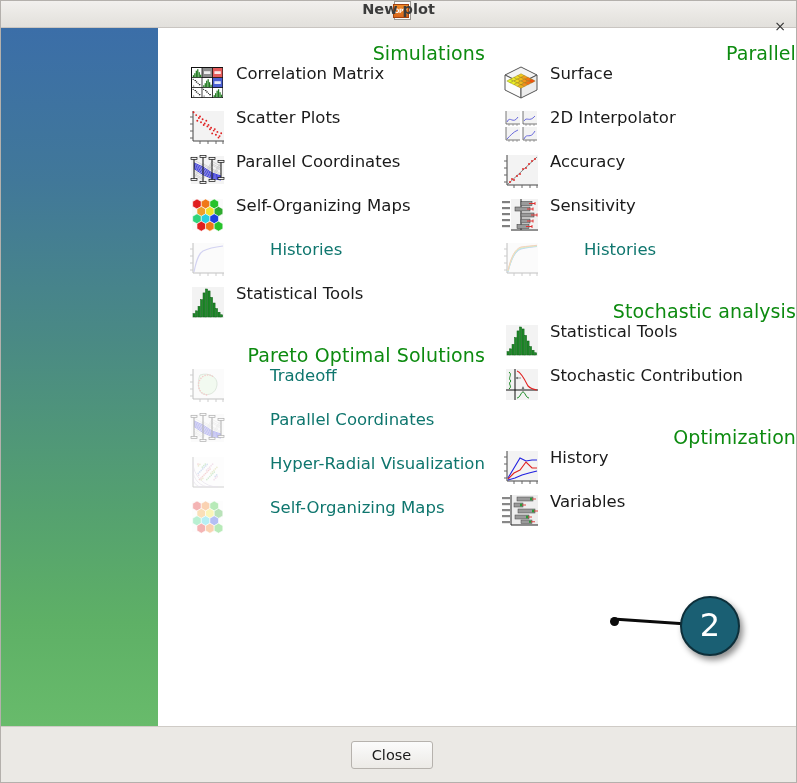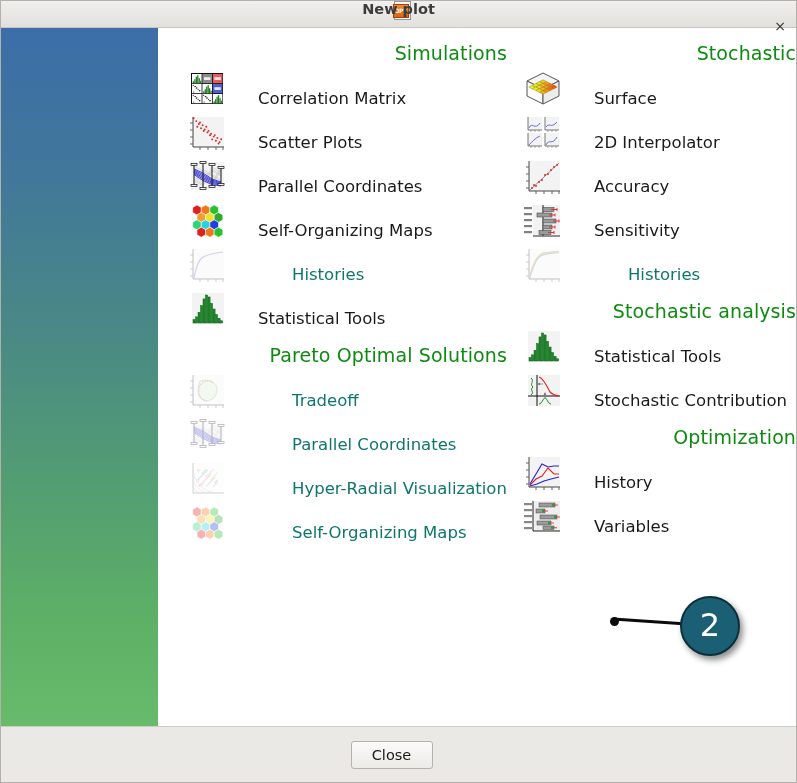--- a/index.html
+++ b/index.html
@@ -108,24 +108,23 @@
   .group-title {
     color: #0d8b10;
     font-size: 19px;
     font-weight: normal;
     letter-spacing: 0.1px;
     text-align: right;
   }
   .group-title.first { margin-top: 6px; }
   .entry {
     display: flex;
-    align-items: flex-end;
+    align-items: flex-start;
     height: 44px;
     margin-left: 2px;
-    gap: 22px;
   }
   .entry .ico {
     width: 40px; height: 38px;
     flex: 0 0 auto;
     position: relative;
     margin-right: 9px;
   }
   .entry .lbl {
     font-size: 16.5px;
     color: #1a1a1a;
@@ -561,21 +560,21 @@
                 <polygon points="31.53,20.30 31.53,25.30 27.20,27.80 22.87,25.30 22.87,20.30 27.20,17.80" fill="#1f3fe0" stroke="#ffffff" stroke-width="0.6" opacity="1"></polygon>
                 <polygon points="18.63,27.70 18.63,32.70 14.30,35.20 9.97,32.70 9.97,27.70 14.30,25.20" fill="#e01f1f" stroke="#ffffff" stroke-width="0.6" opacity="1"></polygon>
                 <polygon points="27.23,27.70 27.23,32.70 22.90,35.20 18.57,32.70 18.57,27.70 22.90,25.20" fill="#f07818" stroke="#ffffff" stroke-width="0.6" opacity="1"></polygon>
                 <polygon points="35.83,27.70 35.83,32.70 31.50,35.20 27.17,32.70 27.17,27.70 31.50,25.20" fill="#27c22b" stroke="#ffffff" stroke-width="0.6" opacity="1"></polygon>
               </svg>
             </div>
             <div class="lbl">Self-Organizing Maps</div>
           </div>
         </div>
         <div class="column right">
-          <div class="group-title first">Stochastic</div>
+          <div class="group-title first">Parallel</div>
           <div class="entry">
             <div class="ico">
               <svg class="art" viewBox="0 0 40 38" xmlns="http://www.w3.org/2000/svg">
                 <polygon points="20,3 36,11 20,19 4,11" fill="#f4f4f4" stroke="#555" stroke-width="1"></polygon>
                 <polygon points="4,11 4,26 20,34 20,19" fill="#fdfdfd" stroke="#555" stroke-width="1"></polygon>
                 <polygon points="36,11 36,26 20,34 20,19" fill="#ececec" stroke="#555" stroke-width="1"></polygon>
                 <polygon points="9.2,15.1 12.6,17 9.2,18.9 5.799999999999999,17" fill="#dff22a" stroke="#8a7a10" stroke-width="0.4"></polygon>
                 <polygon points="12.799999999999999,13.299999999999999 16.2,15.2 12.799999999999999,17.099999999999998 9.399999999999999,15.2" fill="#e8e82a" stroke="#8a7a10" stroke-width="0.4"></polygon>
                 <polygon points="16.4,11.5 19.799999999999997,13.4 16.4,15.3 12.999999999999998,13.4" fill="#eeda22" stroke="#8a7a10" stroke-width="0.4"></polygon>
                 <polygon points="20,9.7 23.4,11.6 20,13.5 16.6,11.6" fill="#f2c81e" stroke="#8a7a10" stroke-width="0.4"></polygon>

